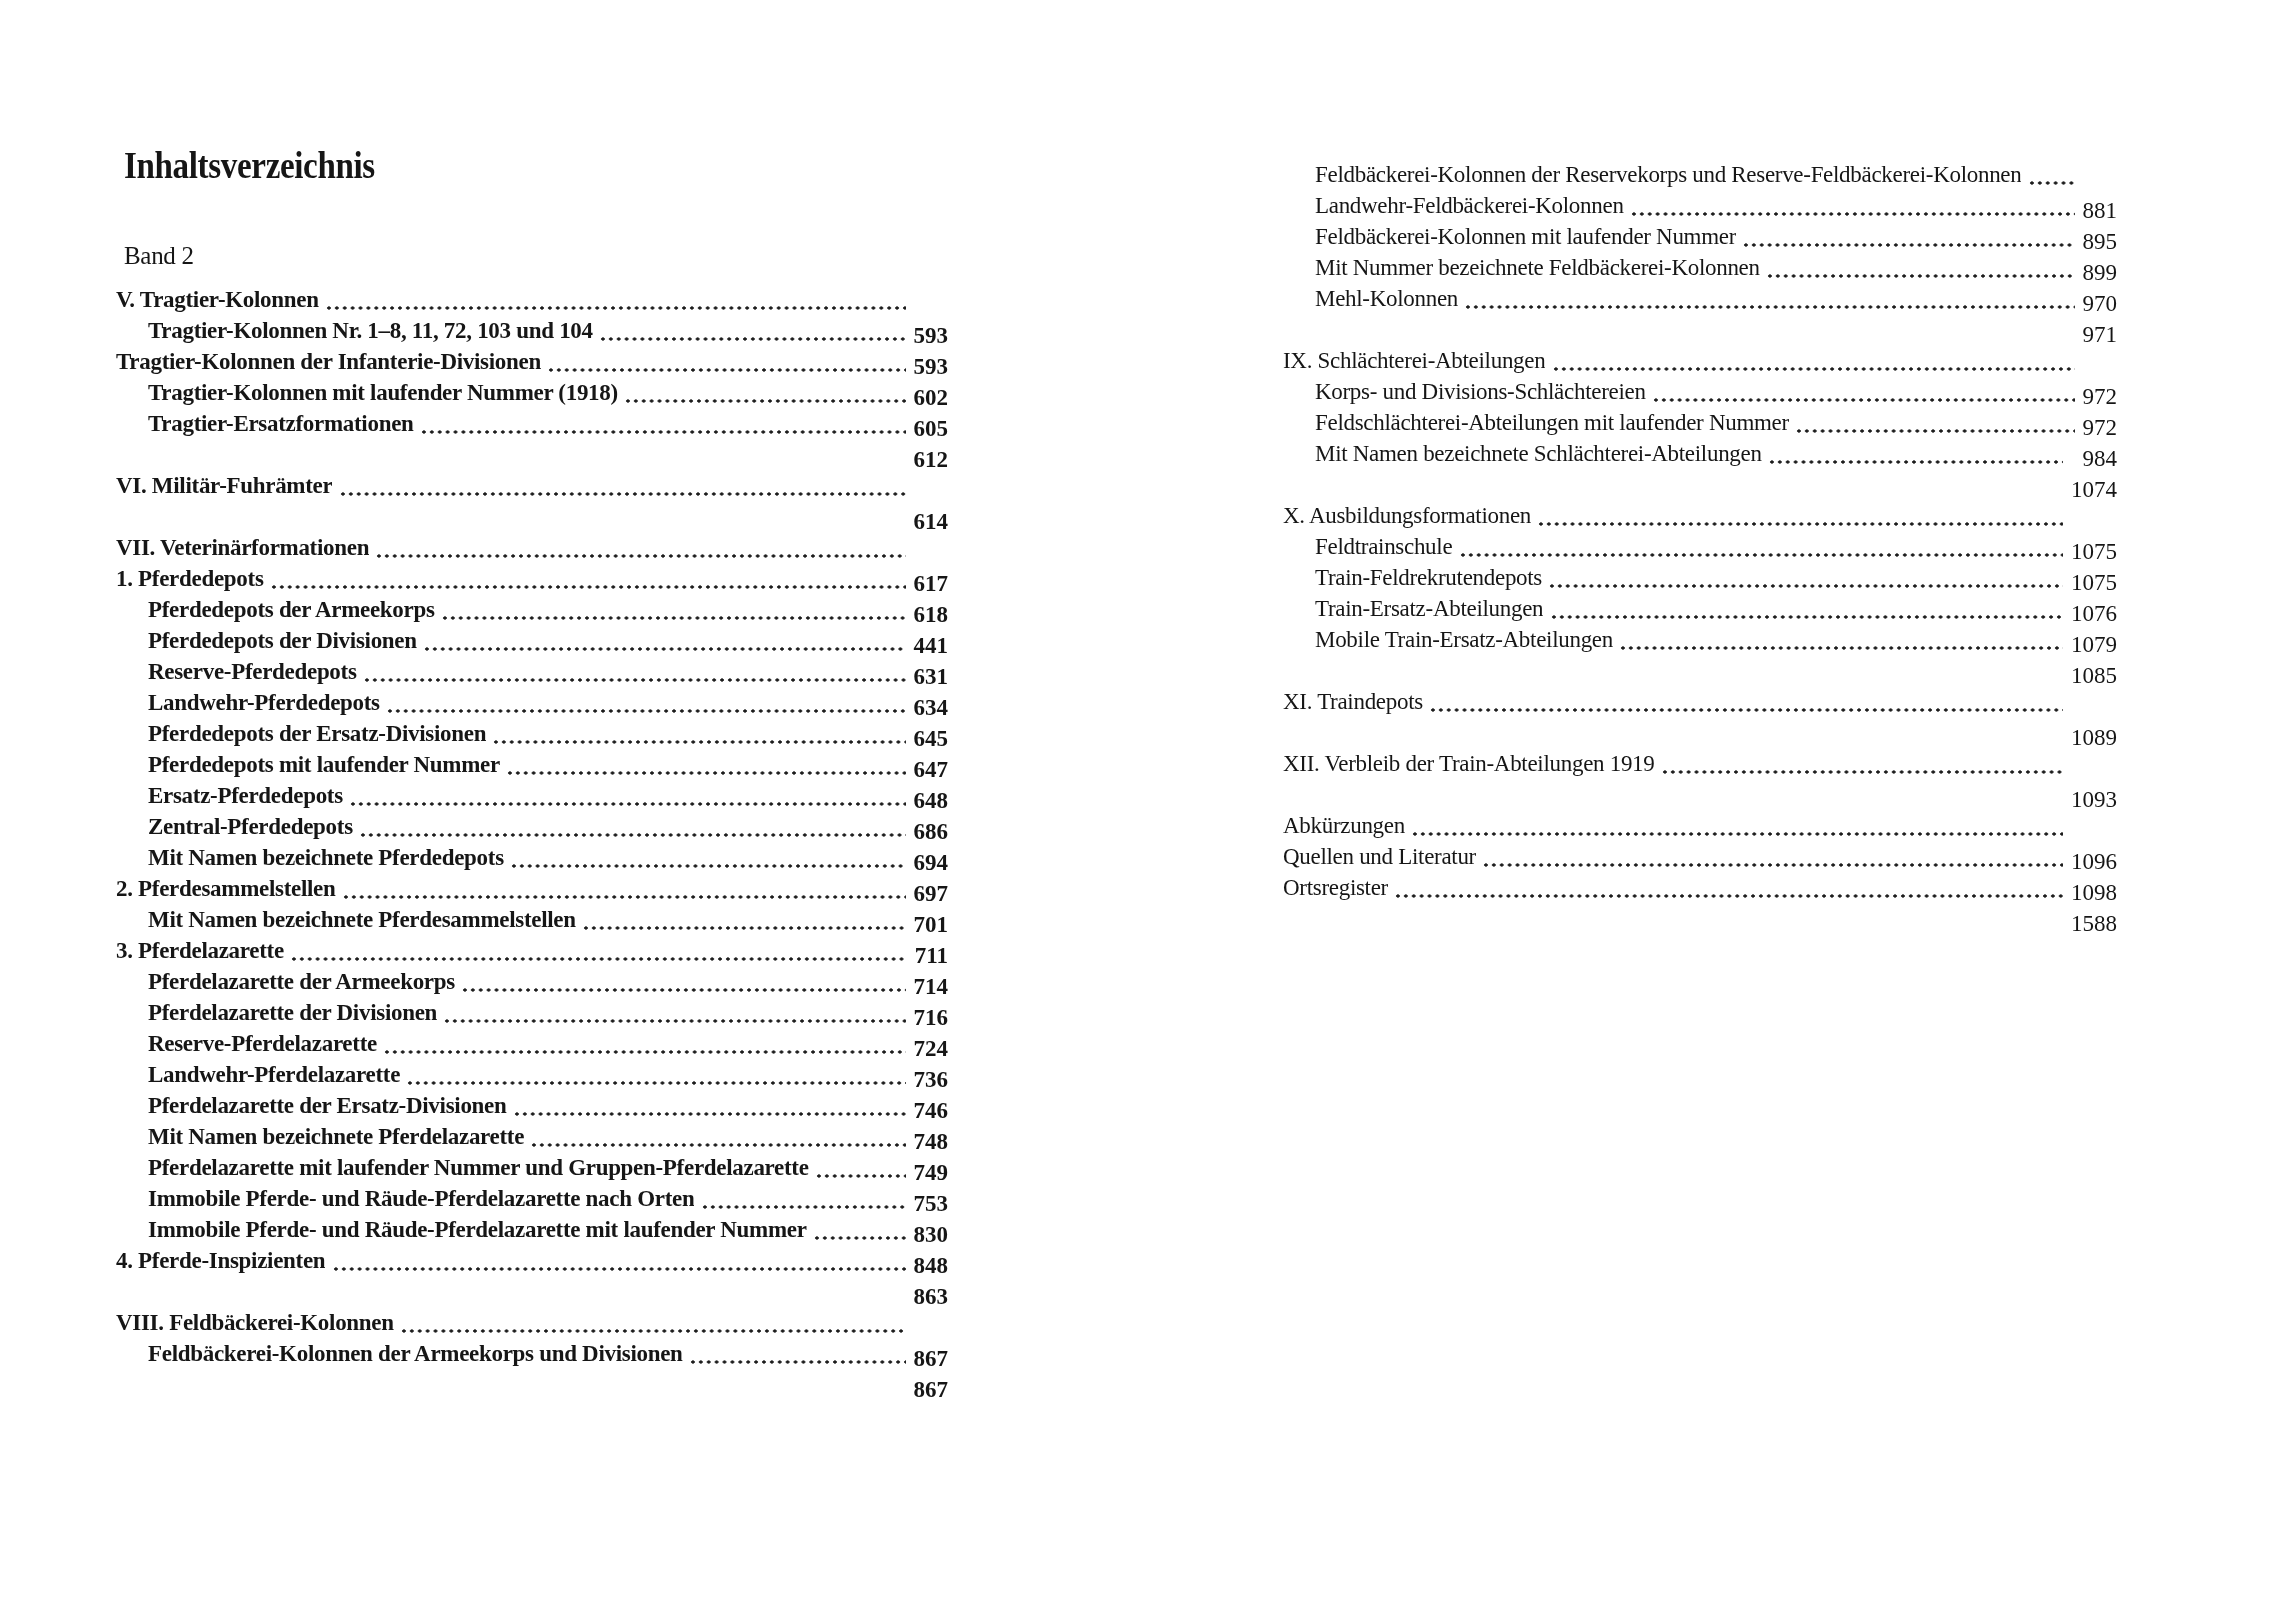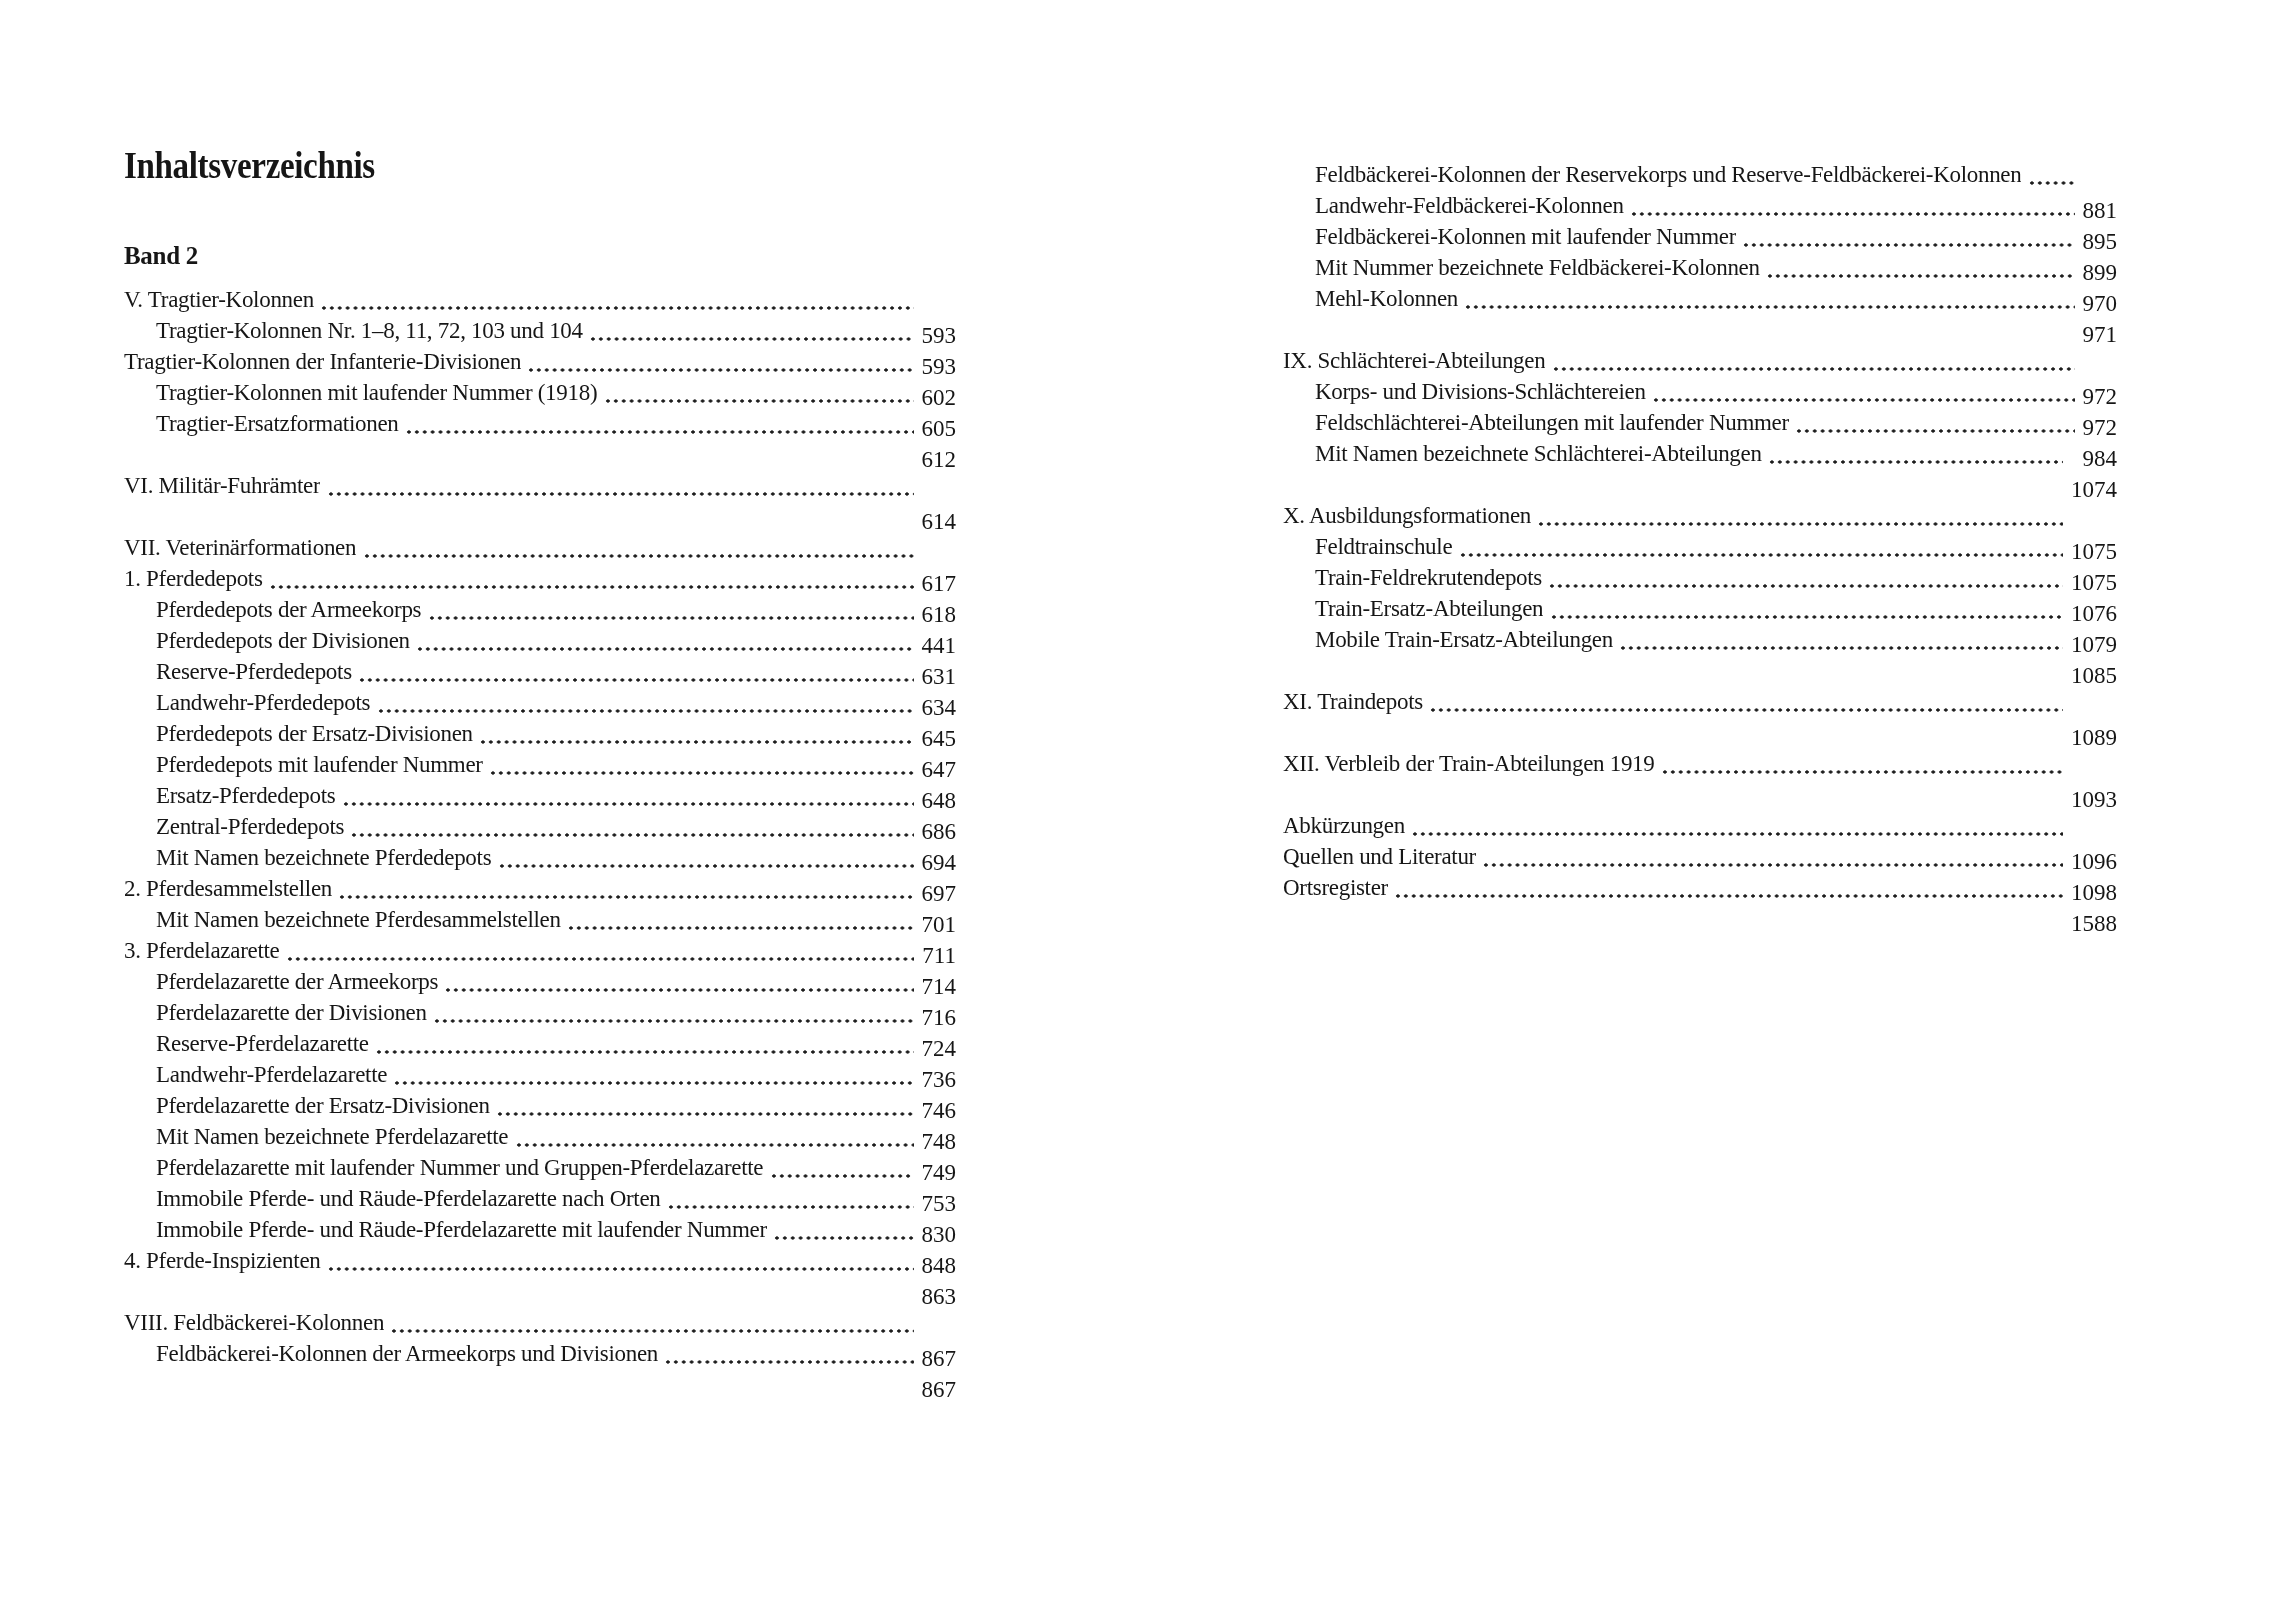--- a/index.html
+++ b/index.html
@@ -24,31 +24,32 @@
     letter-spacing: -0.4px;
     transform: scaleX(0.87);
     transform-origin: left top;
     white-space: nowrap;
   }
   .band-heading {
     position: absolute;
     left: 124px;
     top: 221px;
     font-size: 25px;
-    font-weight: bold;
+    font-weight: normal;
     letter-spacing: -0.3px;
     white-space: nowrap;
   }
   .toc-col {
     position: absolute;
   }
   .toc-col-left {
-    left: 124px;
+    left: 116px;
     top: 284px;
     width: 832px;
+    font-weight: bold;
   }
   .toc-col-right {
     left: 1283px;
     top: 159px;
     width: 834px;
   }
   .row {
     display: flex;
     height: 31px;
     line-height: 31px;

